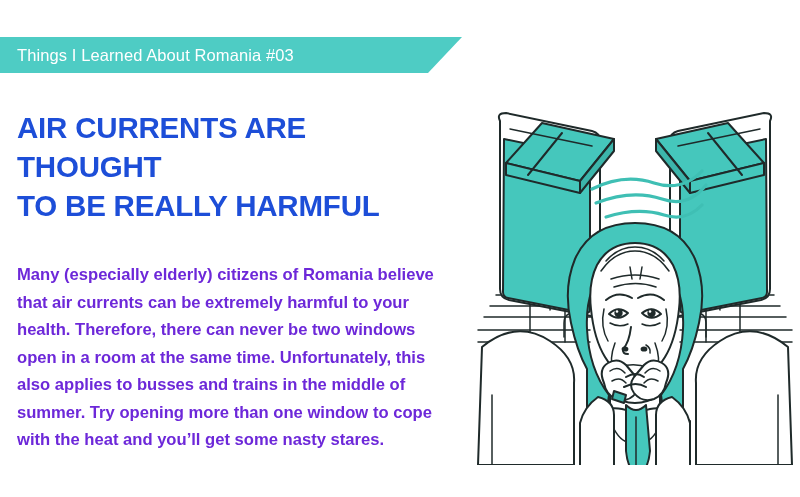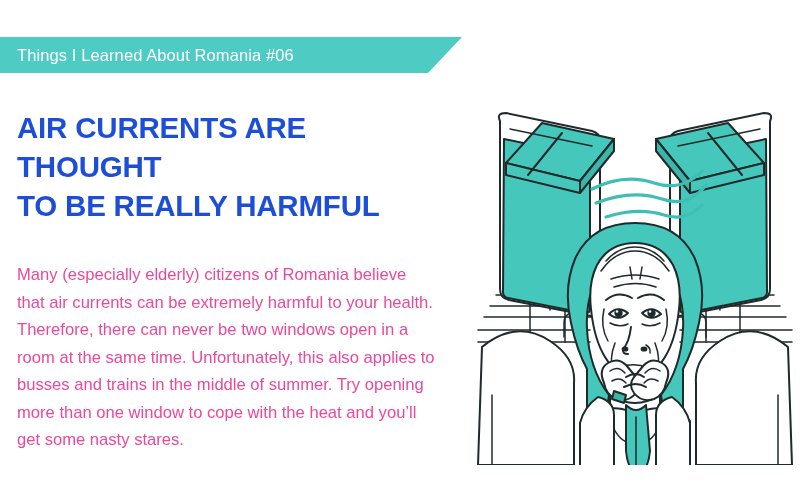--- a/index.html
+++ b/index.html
@@ -65,22 +65,22 @@
     font-weight: 700;
     color: #1d4ed8;
     letter-spacing: -0.2px;
     white-space: pre-line;
   }
   .body-copy {
     margin: 0;
     margin-top: 36px;
     font-size: 16.6px;
     line-height: 27.5px;
-    color: #ec4899;
-    font-weight: 400;
+    color: #6d28d9;
+    font-weight: 700;
     white-space: pre-line;
   }
 
   
   .illustration {
     position: absolute;
     left: 470px;
     top: 95px;
     width: 330px;
     height: 370px;
@@ -89,21 +89,21 @@
 </style>
 </head>
 <body>
 
 <div id="infographic">
 
   <div class="banner">
     <svg class="banner-shape" viewBox="0 0 462 36" preserveAspectRatio="none">
       <polygon points="0,0 462,0 428,36 0,36" fill="#4ECCC4"></polygon>
     </svg>
-    <div class="banner-label">Things I Learned About Romania #06</div>
+    <div class="banner-label">Things I Learned About Romania #03</div>
   </div>
 
   <div class="text-col">
     <h1 class="headline">AIR CURRENTS ARE THOUGHT
 TO BE REALLY HARMFUL</h1>
     <p class="body-copy">Many (especially elderly) citizens of Romania believe that air currents can be extremely harmful to your health. Therefore, there can never be two windows open in a room at the same time. Unfortunately, this also applies to busses and trains in the middle of summer. Try opening more than one window to cope with the heat and you’ll get some nasty stares.</p>
   </div>
 
   <div class="illustration">
     <svg viewBox="0 0 330 370" width="330" height="370">

